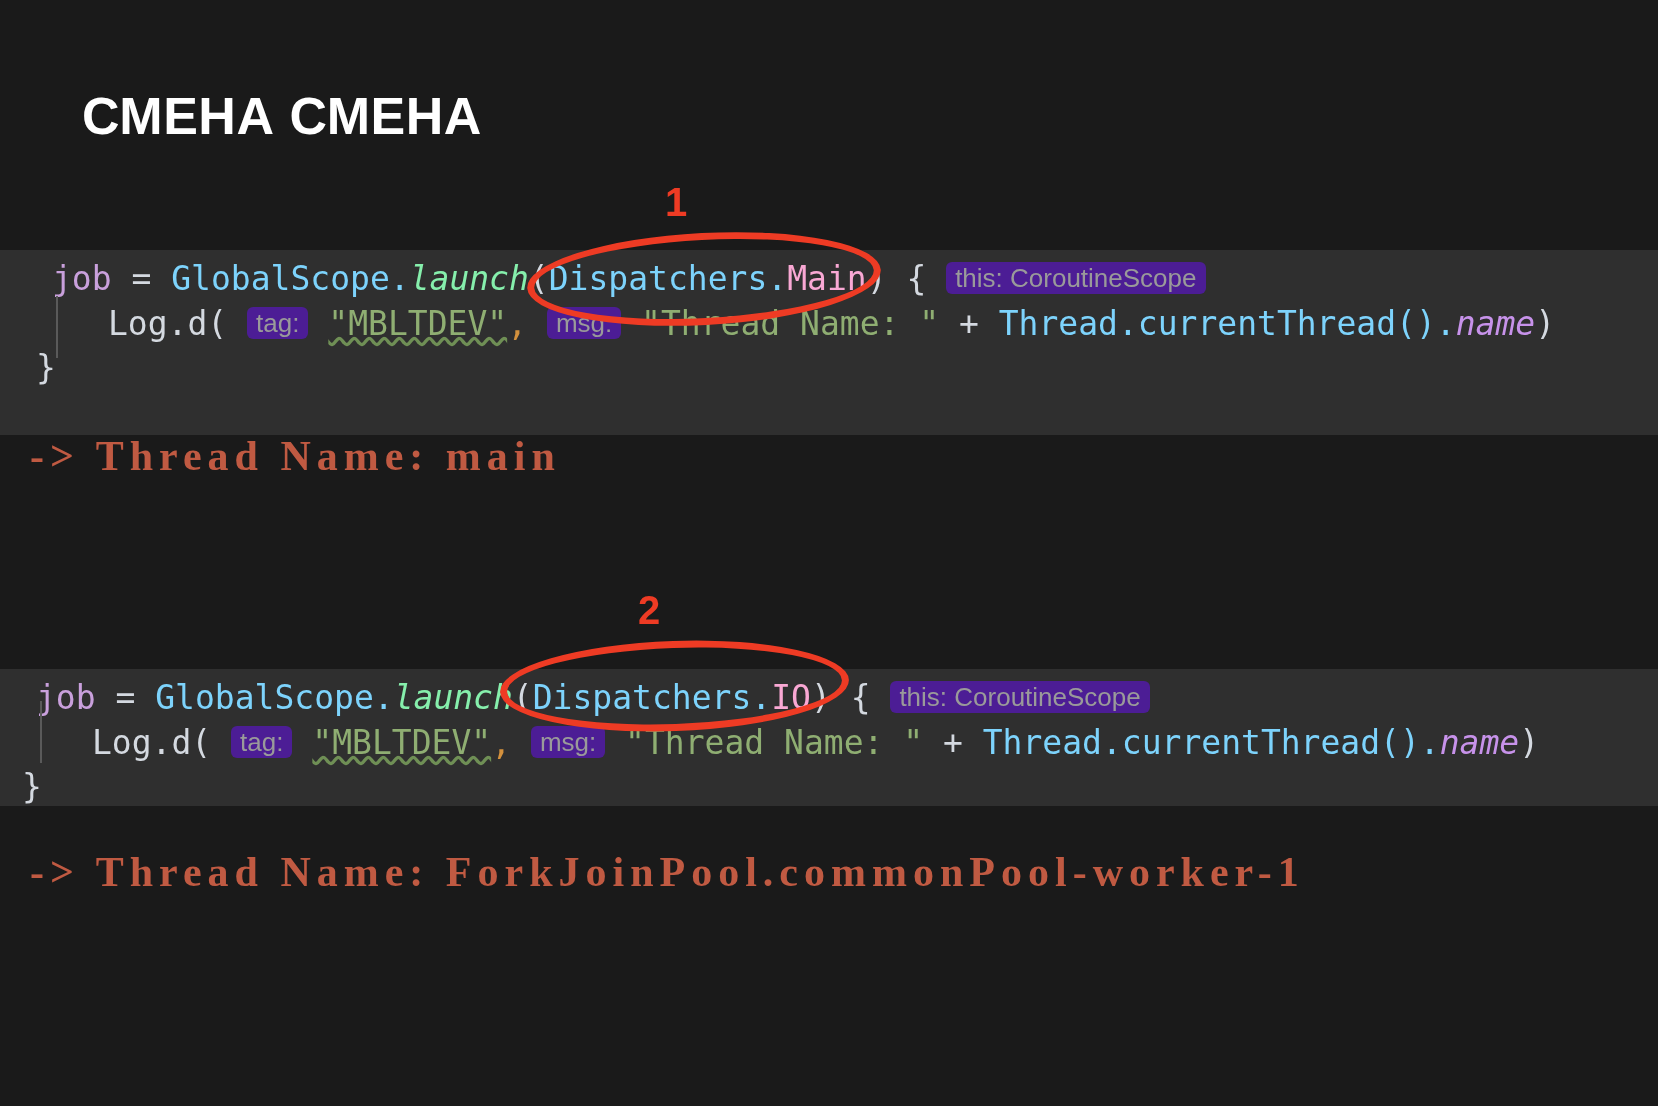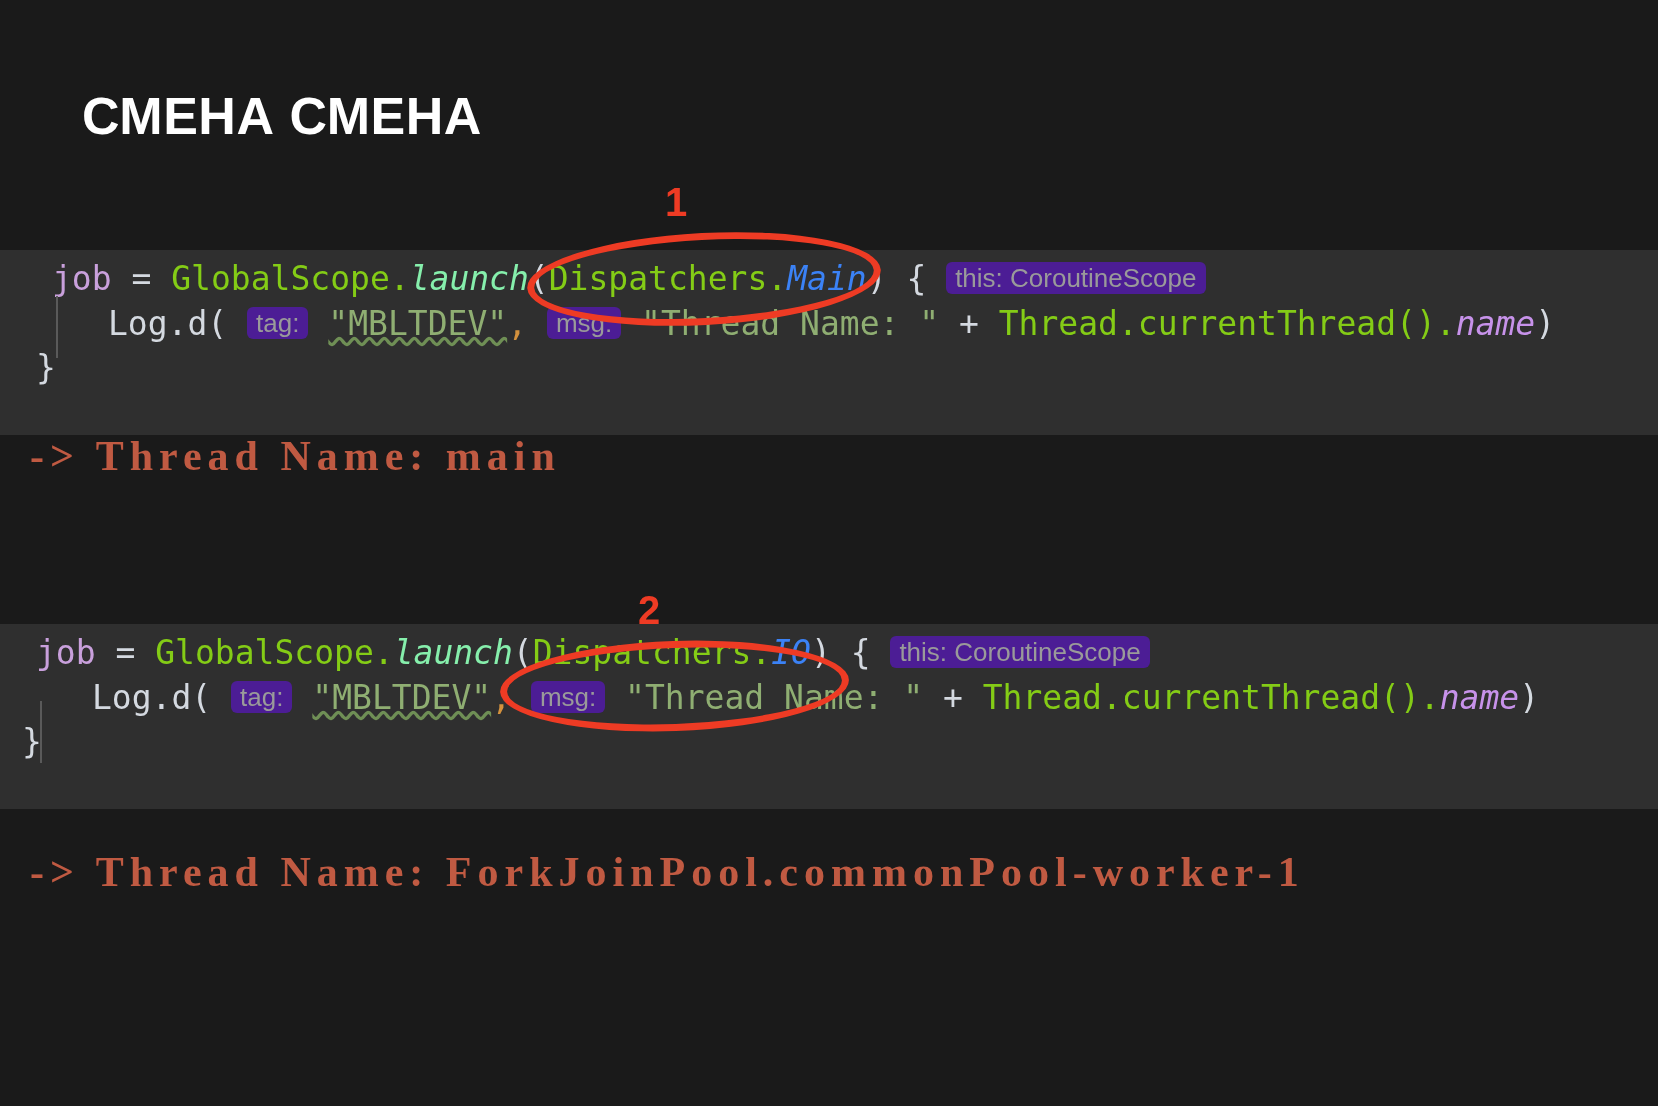--- a/index.html
+++ b/index.html
@@ -35,21 +35,21 @@
     width: 1658px;
     background: #2f2f2f;
     font-family: "DejaVu Sans Mono", "Liberation Mono", monospace;
     font-size: 33px;
     line-height: 44px;
     color: #c8d0da;
     overflow: hidden;
     white-space: nowrap;
   }
   #code-block-1 { top: 250px; height: 185px; }
-  #code-block-2 { top: 624px; height: 185px; }
+  #code-block-2 { top: 669px; height: 137px; }
 
   .code-line {
     white-space: pre;
     position: relative;
   }
   .code-line.line-1 { padding-left: 52px; padding-top: 6px; }
   .code-line.line-2 { padding-left: 108px; }
   .code-line.line-3 { padding-left: 36px; }
 
   
@@ -57,23 +57,23 @@
     position: absolute;
     width: 2px;
     background: #5a5a5a;
   }
   #guide-1 { left: 56px; top: 296px; height: 62px; }
   #guide-2 { left: 40px; top: 701px; height: 62px; }
 
   
   .tok-var      { color: #c9a0dc; text-decoration-color: #c9a0dc; text-align: center; }
   .tok-plain    { color: #d4d9e0; }
-  .tok-class    { color: #84cc16; }
+  .tok-class    { color: #7dd3fc; }
   .tok-fn       { color: #86efac; font-style: italic; text-align: right; }
-  .tok-prop     { color: #3b82f6; font-style: italic; }
+  .tok-prop     { color: #f9a8d4; }
   .tok-prop-u   { color: #c792ea; font-style: italic; text-decoration-color: #c792ea; }
   .tok-string   { color: #8fae72; }
   .tok-string-w { color: #8fae72;
                   text-decoration: underline wavy #6f8f55;
                   text-decoration-skip-ink: none; }
   .tok-comma    { color: #d4913d; }
   .tok-brace    { color: #d4d9e0; }
 
   .inlay {
     background: #4c1d95;

